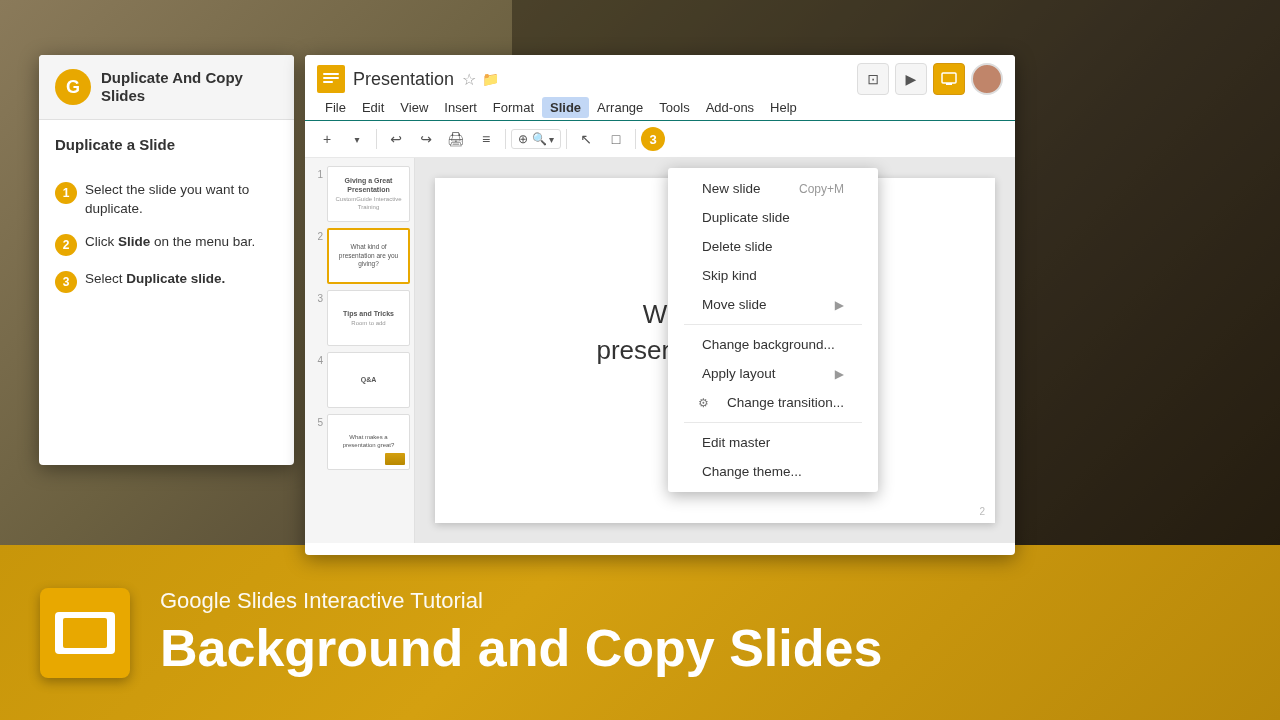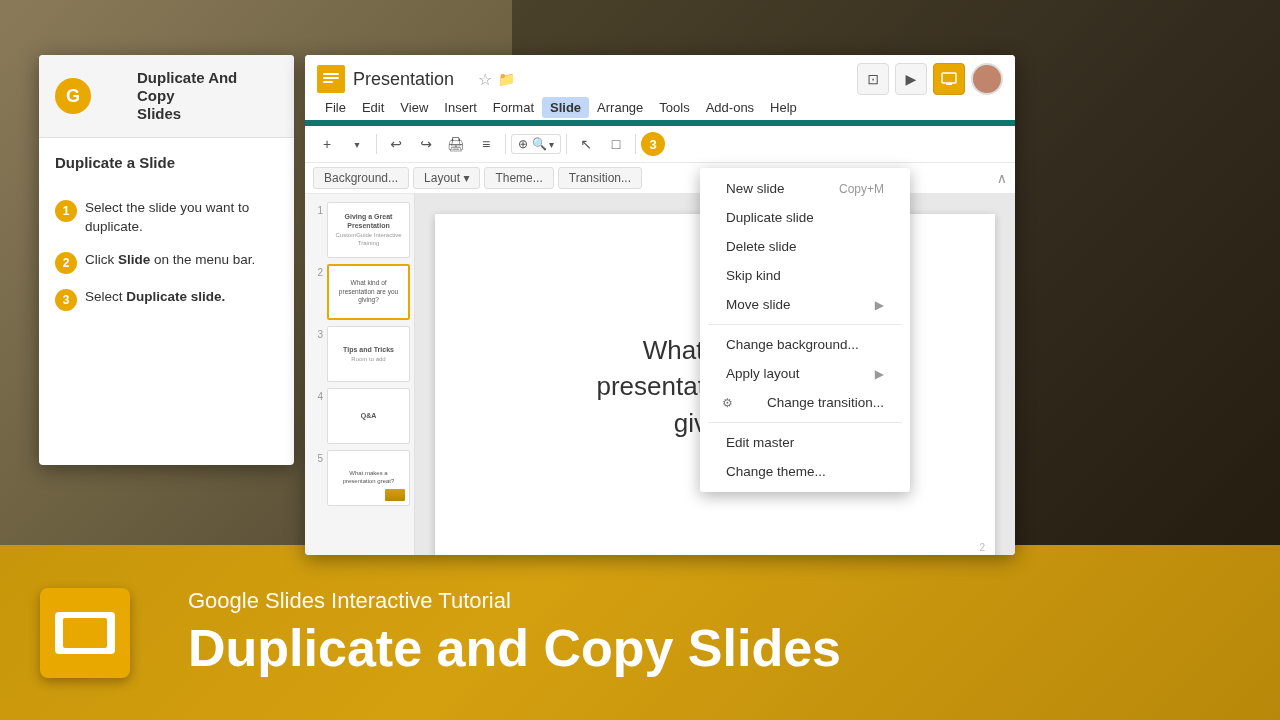--- a/index.html
+++ b/index.html
@@ -39,21 +39,20 @@
     
     .bottom-banner {
       position: absolute;
       bottom: 0; left: 0; right: 0;
       height: 175px;
       background: linear-gradient(135deg, #c8960a 0%, #d4a010 40%, #b8880a 100%);
       z-index: 10;
       display: flex;
       align-items: center;
       padding: 0 40px;
-      gap: 28px;
     }
     .bottom-banner-icon {
       width: 90px;
       height: 90px;
       background: #e8a800;
       border-radius: 8px;
       display: flex;
       align-items: center;
       justify-content: center;
       margin-right: 30px;
@@ -115,21 +114,20 @@
     .sidebar-logo span {
       color: white;
       font-weight: bold;
       font-size: 18px;
     }
     .sidebar-title {
       font-size: 15px;
       font-weight: bold;
       color: #333;
       line-height: 1.2;
-      margin-left: 36px;
     }
     .sidebar-content {
       padding: 16px;
     }
     .sidebar-section-title {
       font-size: 15px;
       font-weight: bold;
       color: #333;
       margin-bottom: 28px;
     }
@@ -185,21 +183,21 @@
     }
     .window-doc-icon {
       width: 28px;
       height: 28px;
       margin-right: 8px;
       flex-shrink: 0;
     }
     .window-title-text {
       font-size: 18px;
       color: #333;
-      margin-right: 24px;
+      margin-right: 8px;
     }
     .window-star {
       color: #999;
       font-size: 16px;
       margin-right: 6px;
     }
     .window-folder {
       color: #999;
       font-size: 14px;
     }
@@ -235,21 +233,21 @@
       border: 2px solid #ddd;
     }
 
     
     .menu-bar {
       display: flex;
       align-items: center;
       padding: 2px 12px;
       font-size: 13px;
       color: #333;
-      border-bottom: 6px solid #0f766e;
+      border-bottom: 1px solid #0f766e;
     }
     .menu-item {
       padding: 3px 8px;
       border-radius: 3px;
       cursor: pointer;
     }
     .menu-item:hover, .menu-item.active {
       background: #e8f0fe;
     }
     .menu-item.active {
@@ -436,27 +434,27 @@
       bottom: 6px;
       right: 10px;
       font-size: 10px;
       color: #bbb;
     }
 
     
     .dropdown-menu {
       position: absolute;
       top: 113px;
-      left: 395px;
+      left: 363px;
       width: 210px;
       background: white;
       border-radius: 3px;
       box-shadow: 0 4px 16px rgba(0,0,0,0.3);
       z-index: 100;
-      padding: 6px 8px;
+      padding: 6px 16px;
       font-size: 13.5px;
     }
     .dropdown-item {
       padding: 7px 18px;
       color: #333;
       cursor: pointer;
       display: flex;
       align-items: center;
       justify-content: space-between;
     }
@@ -579,28 +577,20 @@
     <div class="toolbar-separator"></div>
     <div class="toolbar-btn">↖</div>
     <div class="toolbar-btn">□</div>
     <div class="toolbar-separator"></div>
 
     <div class="toolbar-step-badge">
       <span>3</span>
     </div>
   </div>
 
-  <div class="secondary-toolbar">
-    <button class="sec-btn">Background...</button>
-    <button class="sec-btn">Layout ▾</button>
-    <button class="sec-btn">Theme...</button>
-    <button class="sec-btn">Transition...</button>
-    <div class="sec-toolbar-spacer"></div>
-    <span class="sec-toolbar-collapse">∧</span>
-  </div>
 
   <div class="slides-main">
 
     <div class="slide-panel">
 
       <div class="slide-thumb">
         <span class="slide-num">1</span>
         <div class="slide-thumb-inner">
           <div>
             <div style="font-weight:bold;font-size:7px;">Giving a Great Presentation</div>
@@ -699,15 +689,15 @@
 
 <div class="bottom-banner">
   <div class="bottom-banner-icon">
     <svg viewBox="0 0 60 60">
       <rect width="60" height="42" x="0" y="9" rx="4" fill="white"></rect>
       <rect width="44" height="30" x="8" y="15" rx="2" fill="#e8a800"></rect>
     </svg>
   </div>
   <div class="bottom-banner-text">
     <div class="bottom-banner-subtitle">Google Slides Interactive Tutorial</div>
-    <div class="bottom-banner-title">Duplicate and Copy Slides</div>
+    <div class="bottom-banner-title">Background and Copy Slides</div>
   </div>
 </div>
 
 </body></html>

